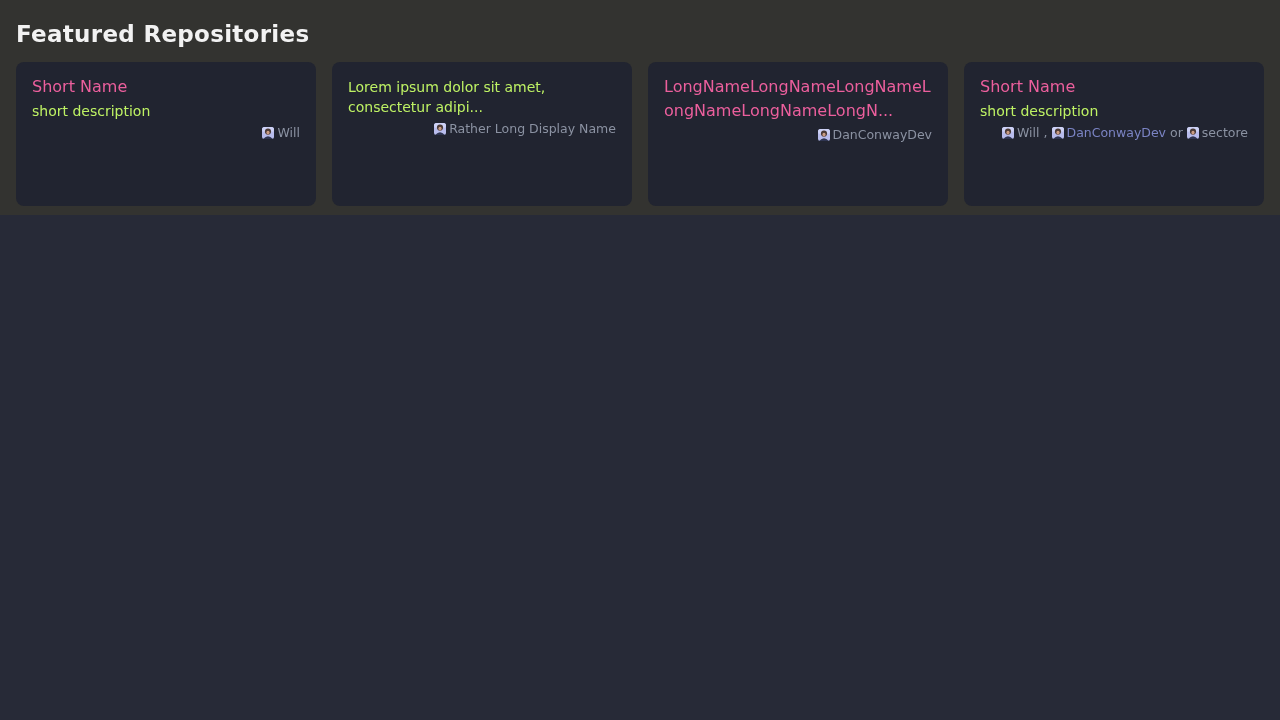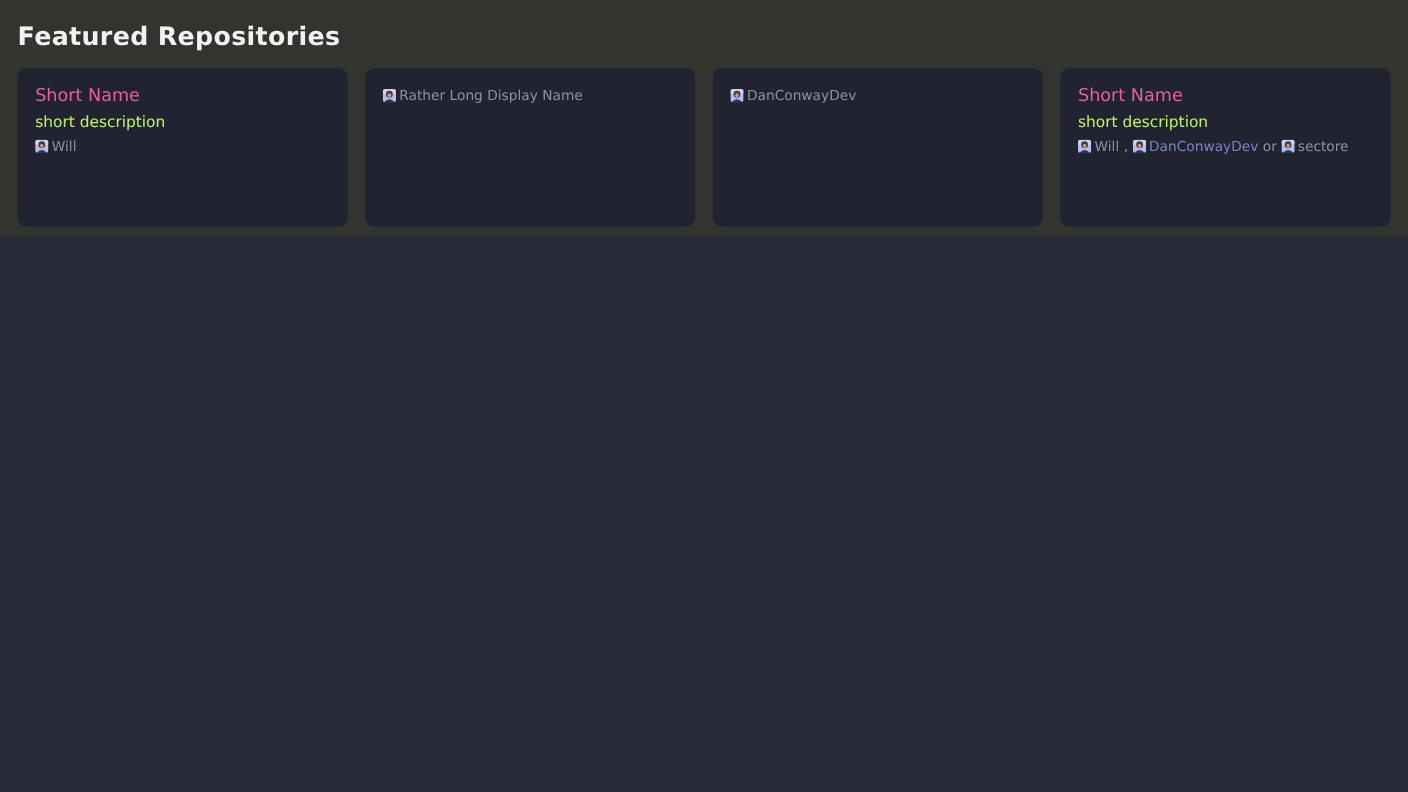--- a/index.html
+++ b/index.html
@@ -42,21 +42,21 @@
   }
   .repo-desc {
     color: #bef264;
     font-size: 14px;
     line-height: 20px;
     margin-top: 2px;
     overflow-wrap: anywhere;
   }
   .repo-authors {
     display: flex;
-    justify-content: flex-start;
+    justify-content: flex-end;
     align-items: center;
     gap: 4px;
     margin-top: 4px;
     color: #8b92a2;
     font-size: 12.5px;
     line-height: 16px;
     white-space: nowrap;
   }
   .author-chip {
     display: inline-flex;
@@ -95,37 +95,39 @@
               <ellipse cx="6" cy="5.6" rx="1.6" ry="1.9" fill="#c99b82"></ellipse>
               <path d="M1.2 12 q4.8 -5.4 9.6 0 z" fill="#2e3450"></path>
             </svg>
           </span>
           <span class="author-name">Will</span>
         </span>
       </div>
     </article>
 
     <article class="repo-card">
+      <p class="repo-desc">Lorem ipsum dolor sit amet, consectetur adipi...</p>
       <div class="repo-authors">
         <span class="author-chip">
           <span class="avatar">
             <svg viewBox="0 0 12 12" width="12" height="12">
               <rect width="12" height="12" rx="2.5" fill="#b8bcec"></rect>
               <rect width="12" height="5" rx="2.5" fill="#cdd1f5"></rect>
               <circle cx="6" cy="4.6" r="3.1" fill="#4a3a36"></circle>
               <ellipse cx="6" cy="5.6" rx="1.6" ry="1.9" fill="#c99b82"></ellipse>
               <path d="M1.2 12 q4.8 -5.4 9.6 0 z" fill="#2e3450"></path>
             </svg>
           </span>
           <span class="author-name">Rather Long Display Name</span>
         </span>
       </div>
     </article>
 
     <article class="repo-card">
+      <h3 class="repo-title">LongNameLongNameLongNameLongNameLongNameLongN...</h3>
       <div class="repo-authors">
         <span class="author-chip">
           <span class="avatar">
             <svg viewBox="0 0 12 12" width="12" height="12">
               <rect width="12" height="12" rx="2.5" fill="#b8bcec"></rect>
               <rect width="12" height="5" rx="2.5" fill="#cdd1f5"></rect>
               <circle cx="6" cy="4.6" r="3.1" fill="#4a3a36"></circle>
               <ellipse cx="6" cy="5.6" rx="1.6" ry="1.9" fill="#c99b82"></ellipse>
               <path d="M1.2 12 q4.8 -5.4 9.6 0 z" fill="#2e3450"></path>
             </svg>

